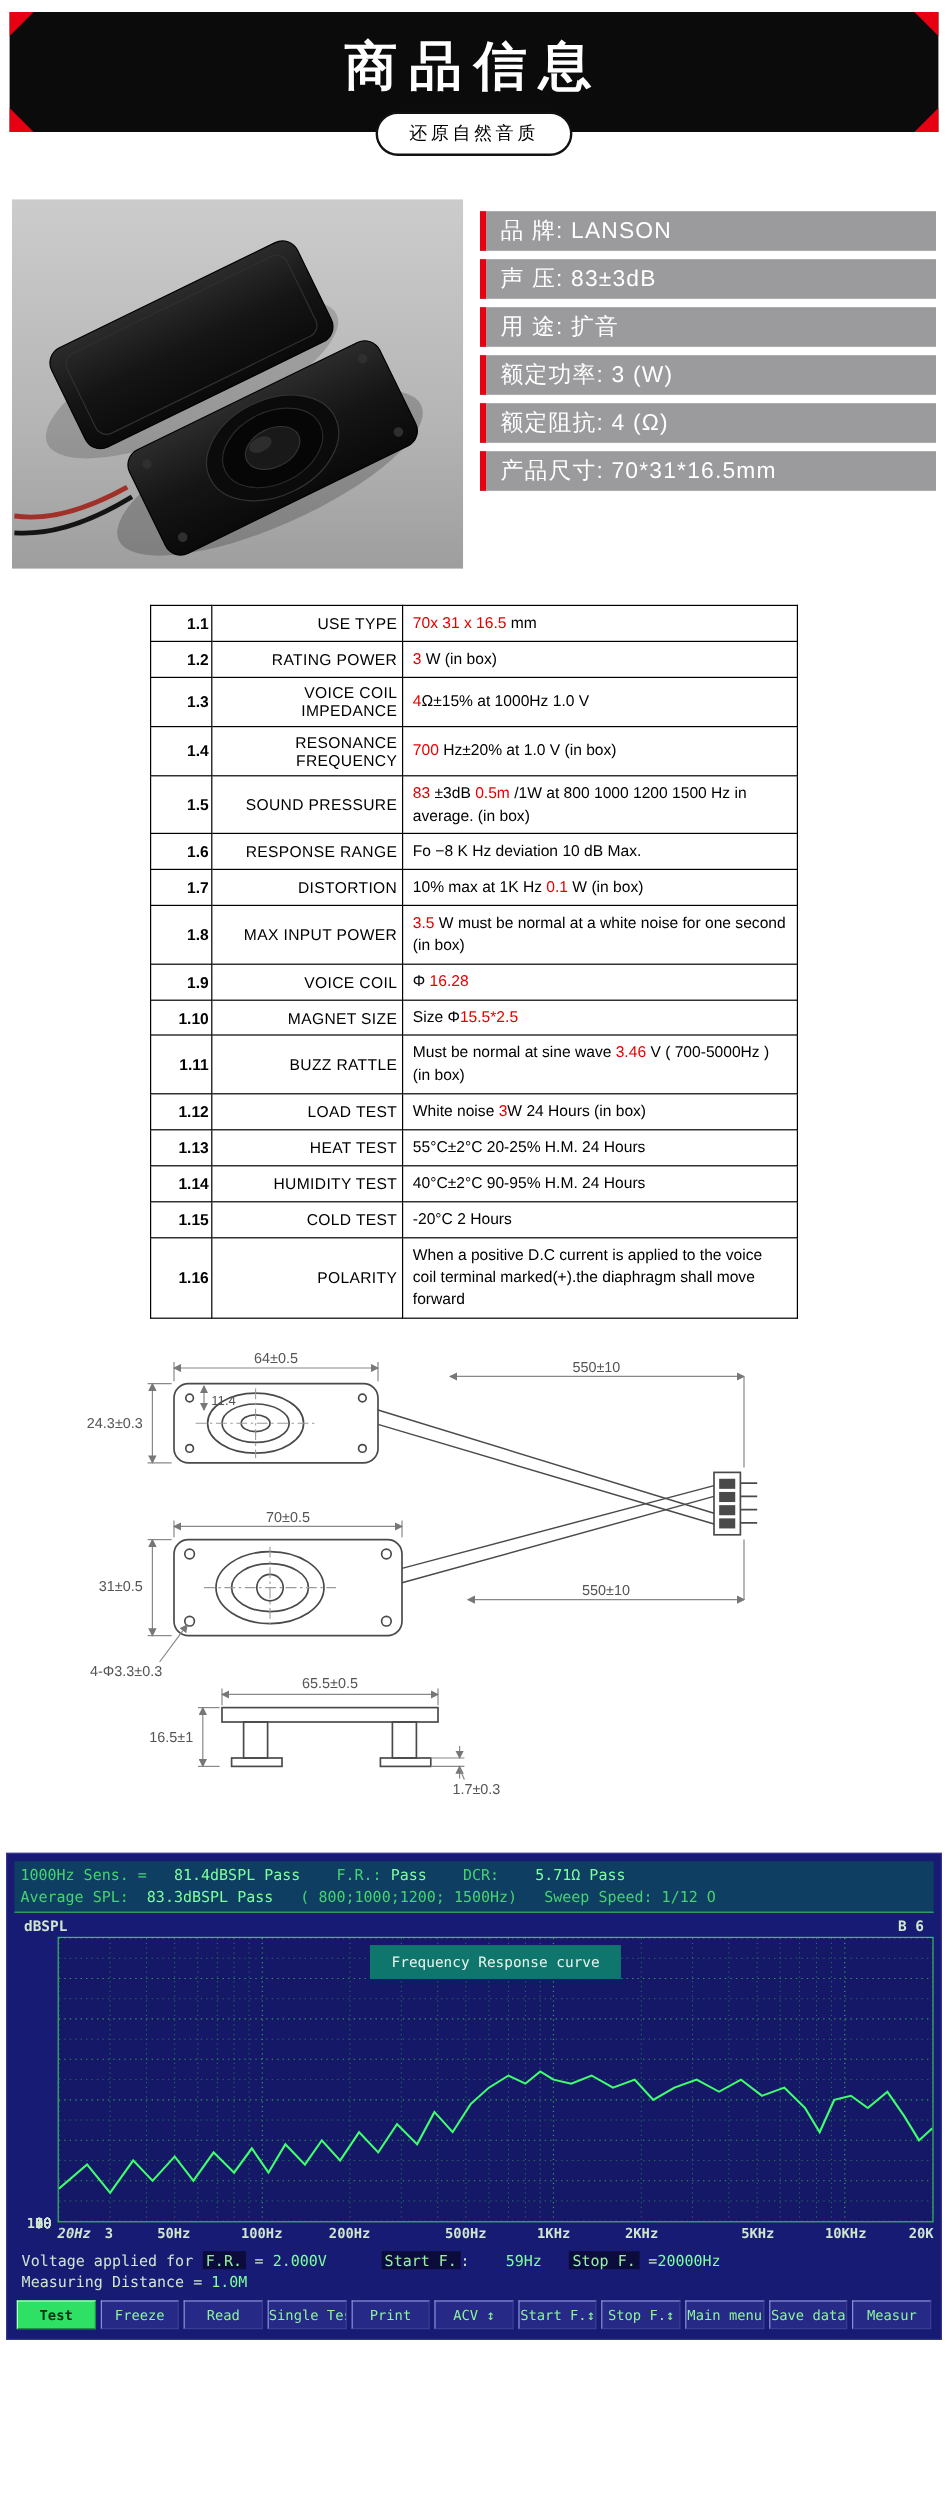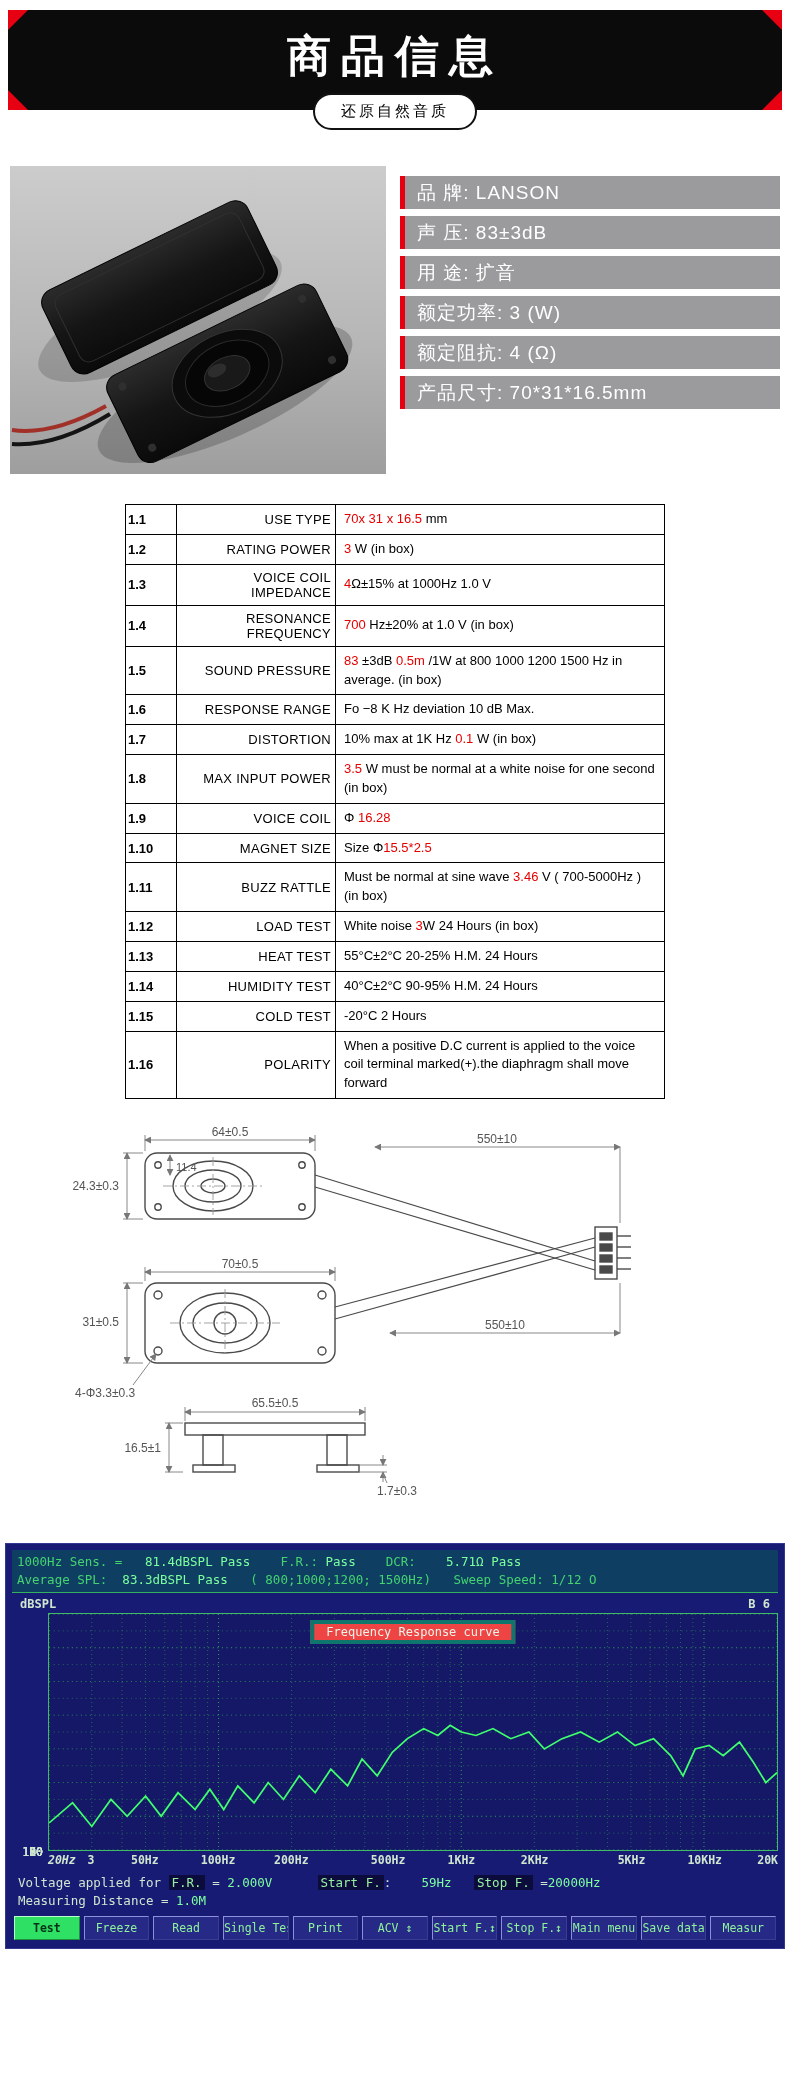--- a/index.html
+++ b/index.html
@@ -22,21 +22,21 @@
   
   .product-row{display:flex;gap:14px;padding:0 10px;margin-top:56px;}
   .photo{width:376px;height:308px;flex:none;display:block;}
   .specs{flex:1;padding-top:10px;display:flex;flex-direction:column;gap:7px;}
   .spec-item{background:#9b9b9d;color:#fff;font-size:19px;line-height:21px;
              padding:6px 10px 6px 12px;border-left:5px solid #e60012;letter-spacing:1px;}
 
   
   .spec-table{width:540px;margin:30px auto 0;border-collapse:collapse;}
   .spec-table td{border:1px solid #000;font-size:13px;vertical-align:middle;}
-  .c-no{width:46px;text-align:left;font-weight:bold;padding:5px 2px;}
+  .c-no{width:46px;text-align:right;font-weight:bold;padding:5px 2px;}
   .c-name{width:150px;text-align:right;padding:5px 4px;font-size:12.5px;letter-spacing:.3px;}
   .c-val{padding:5px 8px;line-height:1.45;}
   .sg-red{color:#e60000;}
 
   
   .drawings{margin:24px auto 0;width:720px;}
   .draw text{font-family:"Liberation Sans",sans-serif;}
 
   
   .instrument{margin:16px 5px 0;background:#181b74;border:1px solid #34378f;
@@ -46,21 +46,21 @@
   .sg-g{color:#45d36f;} .sg-b{color:#7dff9e;} .sg-w{color:#cfe6cf;}
   .sg-chip{background:#0c0c3c;color:#96f0a0;padding:0 3px;}
   .inst-meta{display:flex;justify-content:space-between;padding:4px 8px 2px;
              color:#cfe6cf;font-size:12px;font-weight:bold;}
   .chart-row{display:flex;align-items:flex-end;}
   .y-col{width:36px;position:relative;}
   .y-tick{position:absolute;right:5px;font-size:11.5px;color:#cfe6cf;}
   .plot{position:relative;flex:1;height:236px;border:1px solid #3dbb66;background:#141866;}
   .plot svg{position:absolute;left:0;top:0;width:100%;height:100%;}
   .chart-title{position:absolute;top:6px;left:50%;transform:translateX(-50%);
-               border:4px solid #0f766e;background:#ef4444;color:#e8f5ea;
+               border:6px solid #0f766e;background:#0f766e;color:#e8f5ea;
                font-size:12px;padding:1px 12px;white-space:nowrap;}
   .x-col{position:relative;height:16px;margin-left:36px;margin-top:2px;}
   .x-tick{position:absolute;top:0;font-size:11.5px;font-weight:bold;color:#cfe6cf;white-space:nowrap;}
   .inst-info{padding:5px 6px 0;}
   .inst-btns{display:flex;gap:4px;padding:7px 2px 2px;}
   .btn{flex:1;min-width:0;text-align:center;font-size:11.5px;color:#8ef39b;background:#262a86;
        border:1px solid;border-color:#8d90d8 #3a3d8f #3a3d8f #8d90d8;
        padding:4px 0;white-space:nowrap;overflow:hidden;cursor:pointer;}
   .btn-active{background:#2ee063;color:#053016;font-weight:bold;
               border-color:#b8ffc9 #1d8f3e #1d8f3e #b8ffc9;}

